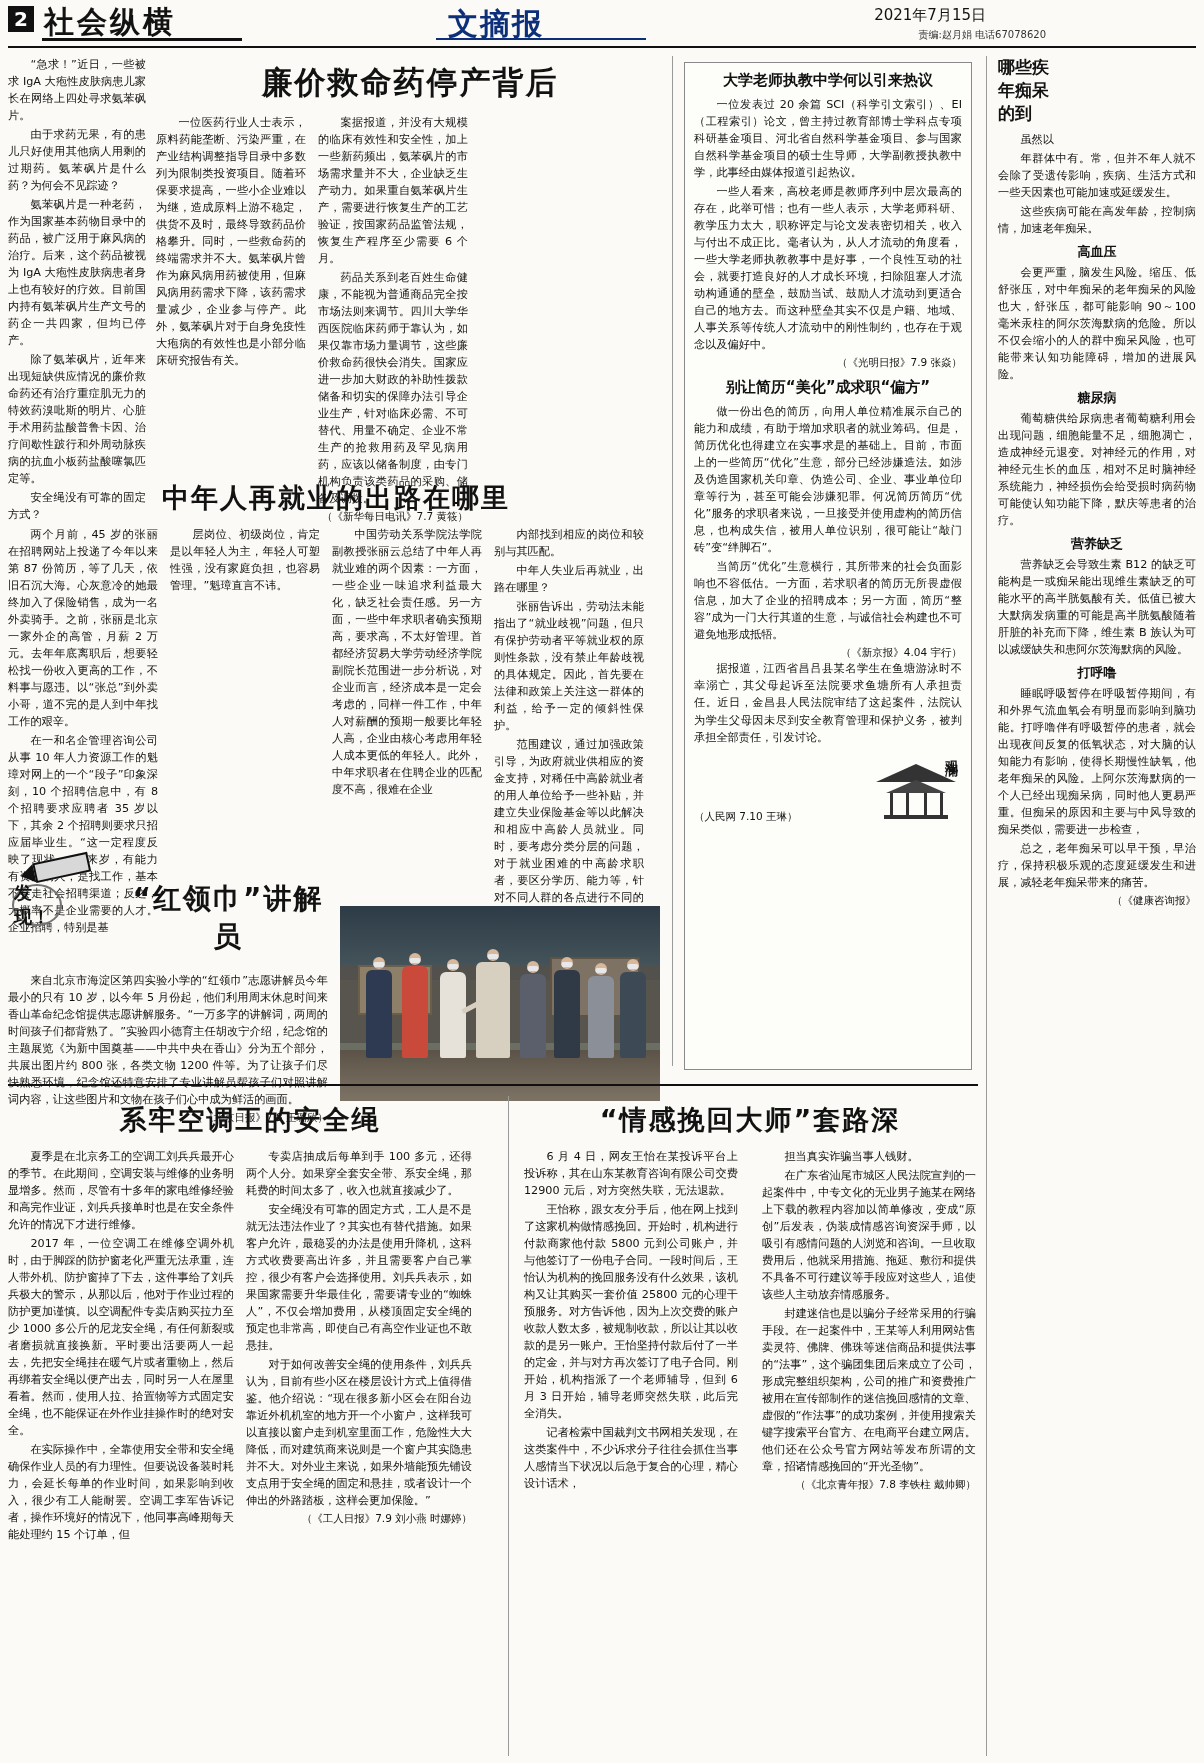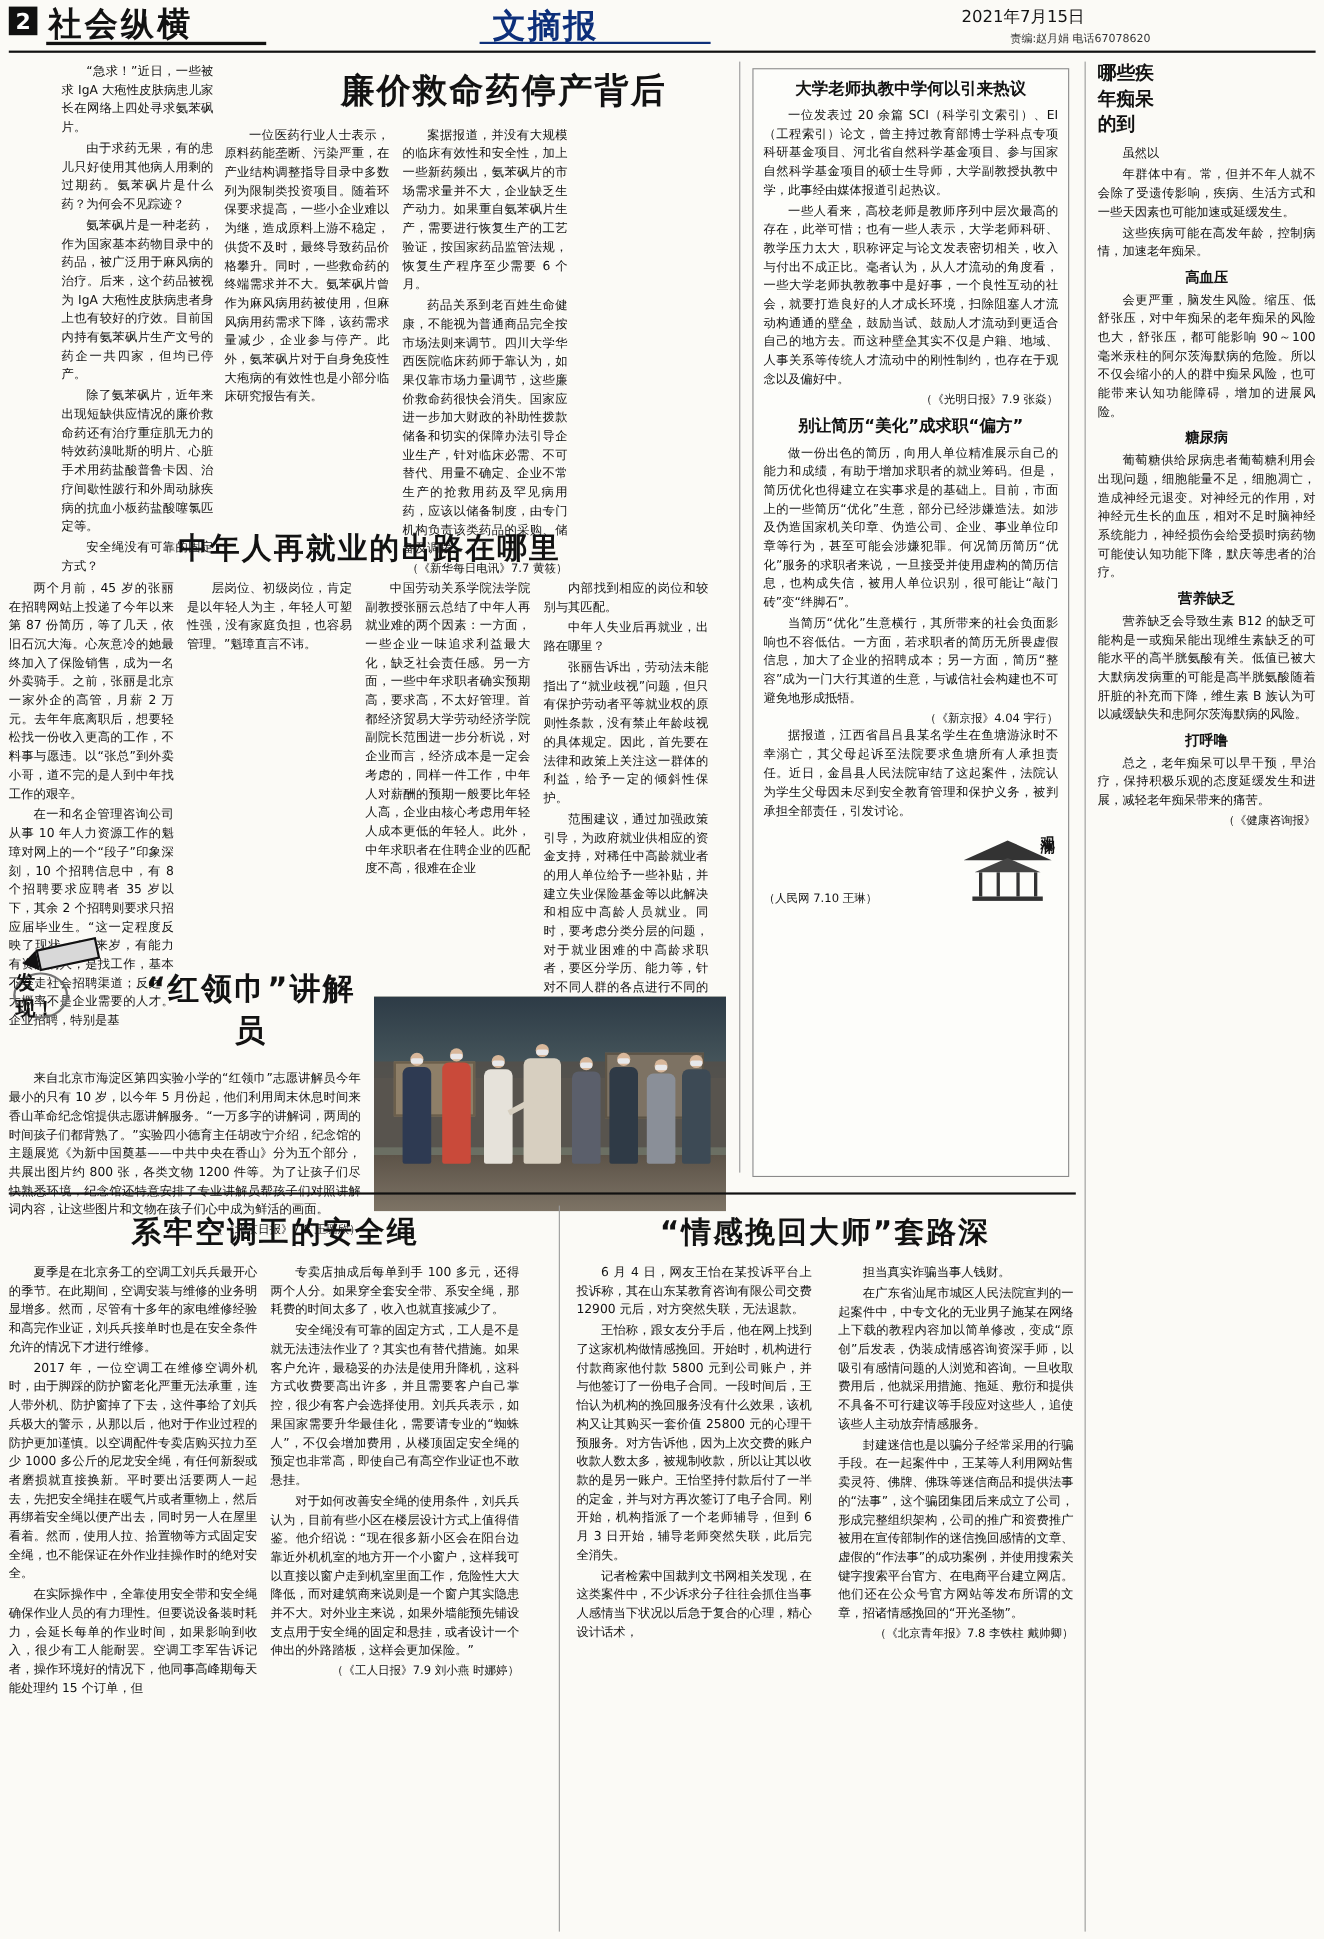--- a/index.html
+++ b/index.html
@@ -86,21 +86,21 @@
     <div class="paper-logo-rule"></div>
     <div class="date">2021年7月15日</div>
     <div class="editor">责编:赵月娟   电话67078620</div>
   </div>
 
   <div class="cols">
 
     <div class="vline" style="left:664px;top:0;height:1010px;"></div>
     <div class="vline" style="left:978px;top:0;height:1700px;"></div>
 
-    <div class="col" style="left:0;top:0;width:656px;margin-left:48px;">
+    <div class="col" style="left:0;top:0;width:656px;">
       <div style="display:flex;">
 
         <div style="width:148px;padding-right:10px;box-sizing:border-box;">
           <p class="body">“急求！”近日，一些被求 IgA 大疱性皮肤病患儿家长在网络上四处寻求氨苯砜片。</p>
           <p class="body">由于求药无果，有的患儿只好使用其他病人用剩的过期药。氨苯砜片是什么药？为何会不见踪迹？</p>
           <p class="body">氨苯砜片是一种老药，作为国家基本药物目录中的药品，被广泛用于麻风病的治疗。后来，这个药品被视为 IgA 大疱性皮肤病患者身上也有较好的疗效。目前国内持有氨苯砜片生产文号的药企一共四家，但均已停产。</p>
           <p class="body">除了氨苯砜片，近年来出现短缺供应情况的廉价救命药还有治疗重症肌无力的特效药溴吡斯的明片、心脏手术用药盐酸普鲁卡因、治疗间歇性跛行和外周动脉疾病的抗血小板药盐酸噻氯匹定等。</p>
           <p class="body">安全绳没有可靠的固定方式？</p>
         </div>
         <div style="flex:1;">
@@ -281,19 +281,20 @@
       <div style="font-size:13px;font-weight:bold;text-align:center;margin:6px 0 3px;">高血压</div>
       <p class="body">会更严重，脑发生风险。缩压、低舒张压，对中年痴呆的老年痴呆的风险也大，舒张压，都可能影响 90～100 毫米汞柱的阿尔茨海默病的危险。所以不仅会缩小的人的群中痴呆风险，也可能带来认知功能障碍，增加的进展风险。</p>
 
       <div style="font-size:13px;font-weight:bold;text-align:center;margin:6px 0 3px;">糖尿病</div>
       <p class="body">葡萄糖供给尿病患者葡萄糖利用会出现问题，细胞能量不足，细胞凋亡，造成神经元退变。对神经元的作用，对神经元生长的血压，相对不足时脑神经系统能力，神经损伤会给受损时病药物可能使认知功能下降，默庆等患者的治疗。</p>
 
       <div style="font-size:13px;font-weight:bold;text-align:center;margin:6px 0 3px;">营养缺乏</div>
       <p class="body">营养缺乏会导致生素 B12 的缺乏可能构是一或痴呆能出现维生素缺乏的可能水平的高半胱氨酸有关。低值已被大大默病发病重的可能是高半胱氨酸随着肝脏的补充而下降，维生素 B 族认为可以减缓缺失和患阿尔茨海默病的风险。</p>
 
       <div style="font-size:13px;font-weight:bold;text-align:center;margin:6px 0 3px;">打呼噜</div>
+      <p class="body">睡眠呼吸暂停在呼吸暂停期间，有和外界气流血氧会有明显而影响到脑功能。打呼噜伴有呼吸暂停的患者，就会出现夜间反复的低氧状态，对大脑的认知能力有影响，使得长期慢性缺氧，他老年痴呆的风险。上阿尔茨海默病的一个人已经出现痴呆病，同时他人更易严重。但痴呆的原因和主要与中风导致的痴呆类似，需要进一步检查，</p>
 
       <p class="body">总之，老年痴呆可以早干预，早治疗，保持积极乐观的态度延缓发生和进展，减轻老年痴呆带来的痛苦。</p>
       <div class="byline">（《健康咨询报》</div>
     </div>
 
   </div>
 </div>
 
 </body></html>

